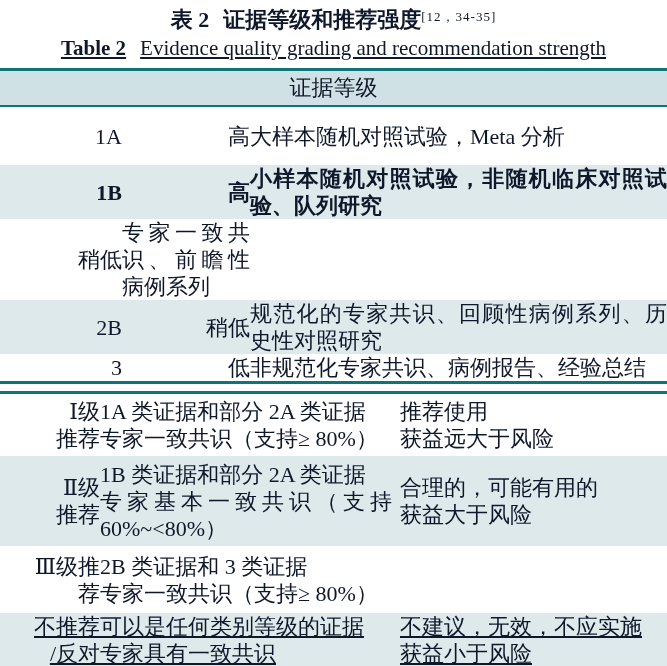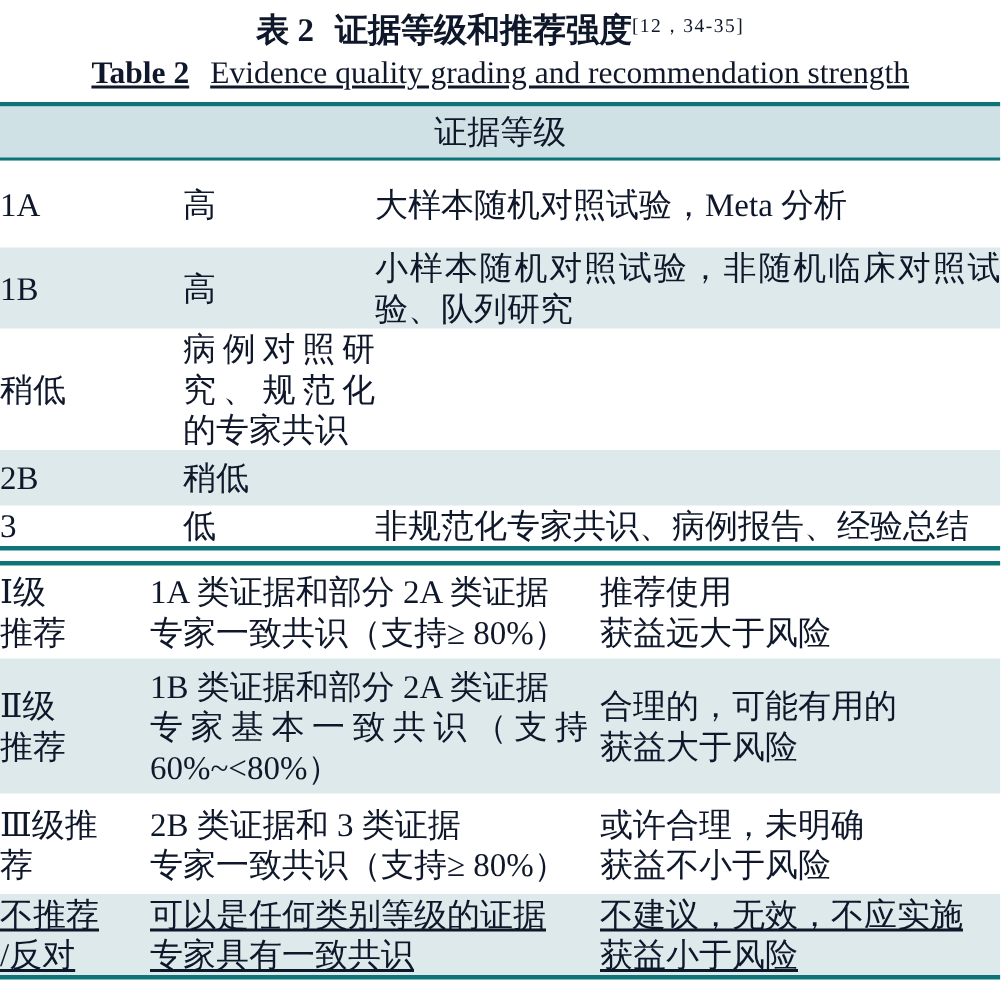--- a/index.html
+++ b/index.html
@@ -38,30 +38,30 @@
     font-size:22px;
     line-height:27px;
   }
   .row.alt { background:#dde9eb; }
   .t1 .row { grid-template-columns:122px 128px 1fr; }
   .t2 .row { grid-template-columns:100px 300px 1fr; }
 
   
   .t1 .row:nth-of-type(1){ min-height:40px; }
   .t1 .row:nth-of-type(2){ min-height:58px; }
-  .t1 .row:nth-of-type(3){ min-height:39px; }
+  .t1 .row:nth-of-type(3){ min-height:39px;font-weight:bold; }
   .t1 .row:nth-of-type(4){ min-height:60px; }
   .t1 .row:nth-of-type(5){ min-height:37px; }
   .t2 .row:nth-of-type(1){ min-height:62px; }
   .t2 .row:nth-of-type(2){ min-height:90px; }
   .t2 .row:nth-of-type(3){ min-height:67px; }
   .t2 .row:nth-of-type(4){ min-height:53px;text-decoration:underline; }
 
   .cell { }
-  .c-center { text-align:left; }
+  .c-center { text-align:right; }
   .c-desc { text-align:justify; }
   .pre { white-space:pre-line; }
   .c-basis { text-align:justify; padding-right:8px; }
   .c-impl { text-align:left; padding-right:2px; }
 </style>
 </head>
 <body>
 
 <div class="page">
 
@@ -78,25 +78,26 @@
       <div class="cell c-center">高</div>
       <div class="cell c-desc">大样本随机对照试验，Meta 分析</div>
     </div>
     <div class="row alt">
       <div class="cell c-center">1B</div>
       <div class="cell c-center">高</div>
       <div class="cell c-desc">小样本随机对照试验，非随机临床对照试验、队列研究</div>
     </div>
     <div class="row">
       <div class="cell c-center">稍低</div>
-      <div class="cell c-desc">病例对照研究、规范化的专家共识</div>
+      <div class="cell c-desc">专家一致共识、前瞻性病例系列</div>
     </div>
     <div class="row alt">
       <div class="cell c-center">2B</div>
       <div class="cell c-center">稍低</div>
+      <div class="cell c-desc">规范化的专家共识、回顾性病例系列、历史性对照研究</div>
     </div>
     <div class="row">
       <div class="cell c-center">3</div>
       <div class="cell c-center">低</div>
       <div class="cell c-desc">非规范化专家共识、病例报告、经验总结</div>
     </div>
   </div>
 
   <div class="tbl t2">
 
@@ -114,22 +115,20 @@
       <div class="cell c-basis pre">1B 类证据和部分 2A 类证据
 专家基本一致共识（支持 60%~&lt;80%）</div>
       <div class="cell c-impl pre">合理的，可能有用的
 获益大于风险</div>
     </div>
     <div class="row">
       <div class="cell c-center pre">Ⅲ级推
 荐</div>
       <div class="cell c-basis pre">2B 类证据和 3 类证据
 专家一致共识（支持≥ 80%）</div>
-      <div class="cell c-impl pre">或许合理，未明确
-获益不小于风险</div>
     </div>
     <div class="row alt">
       <div class="cell c-center pre">不推荐
 /反对</div>
       <div class="cell c-basis pre">可以是任何类别等级的证据
 专家具有一致共识</div>
       <div class="cell c-impl pre">不建议，无效，不应实施
 获益小于风险</div>
     </div>
   </div>

